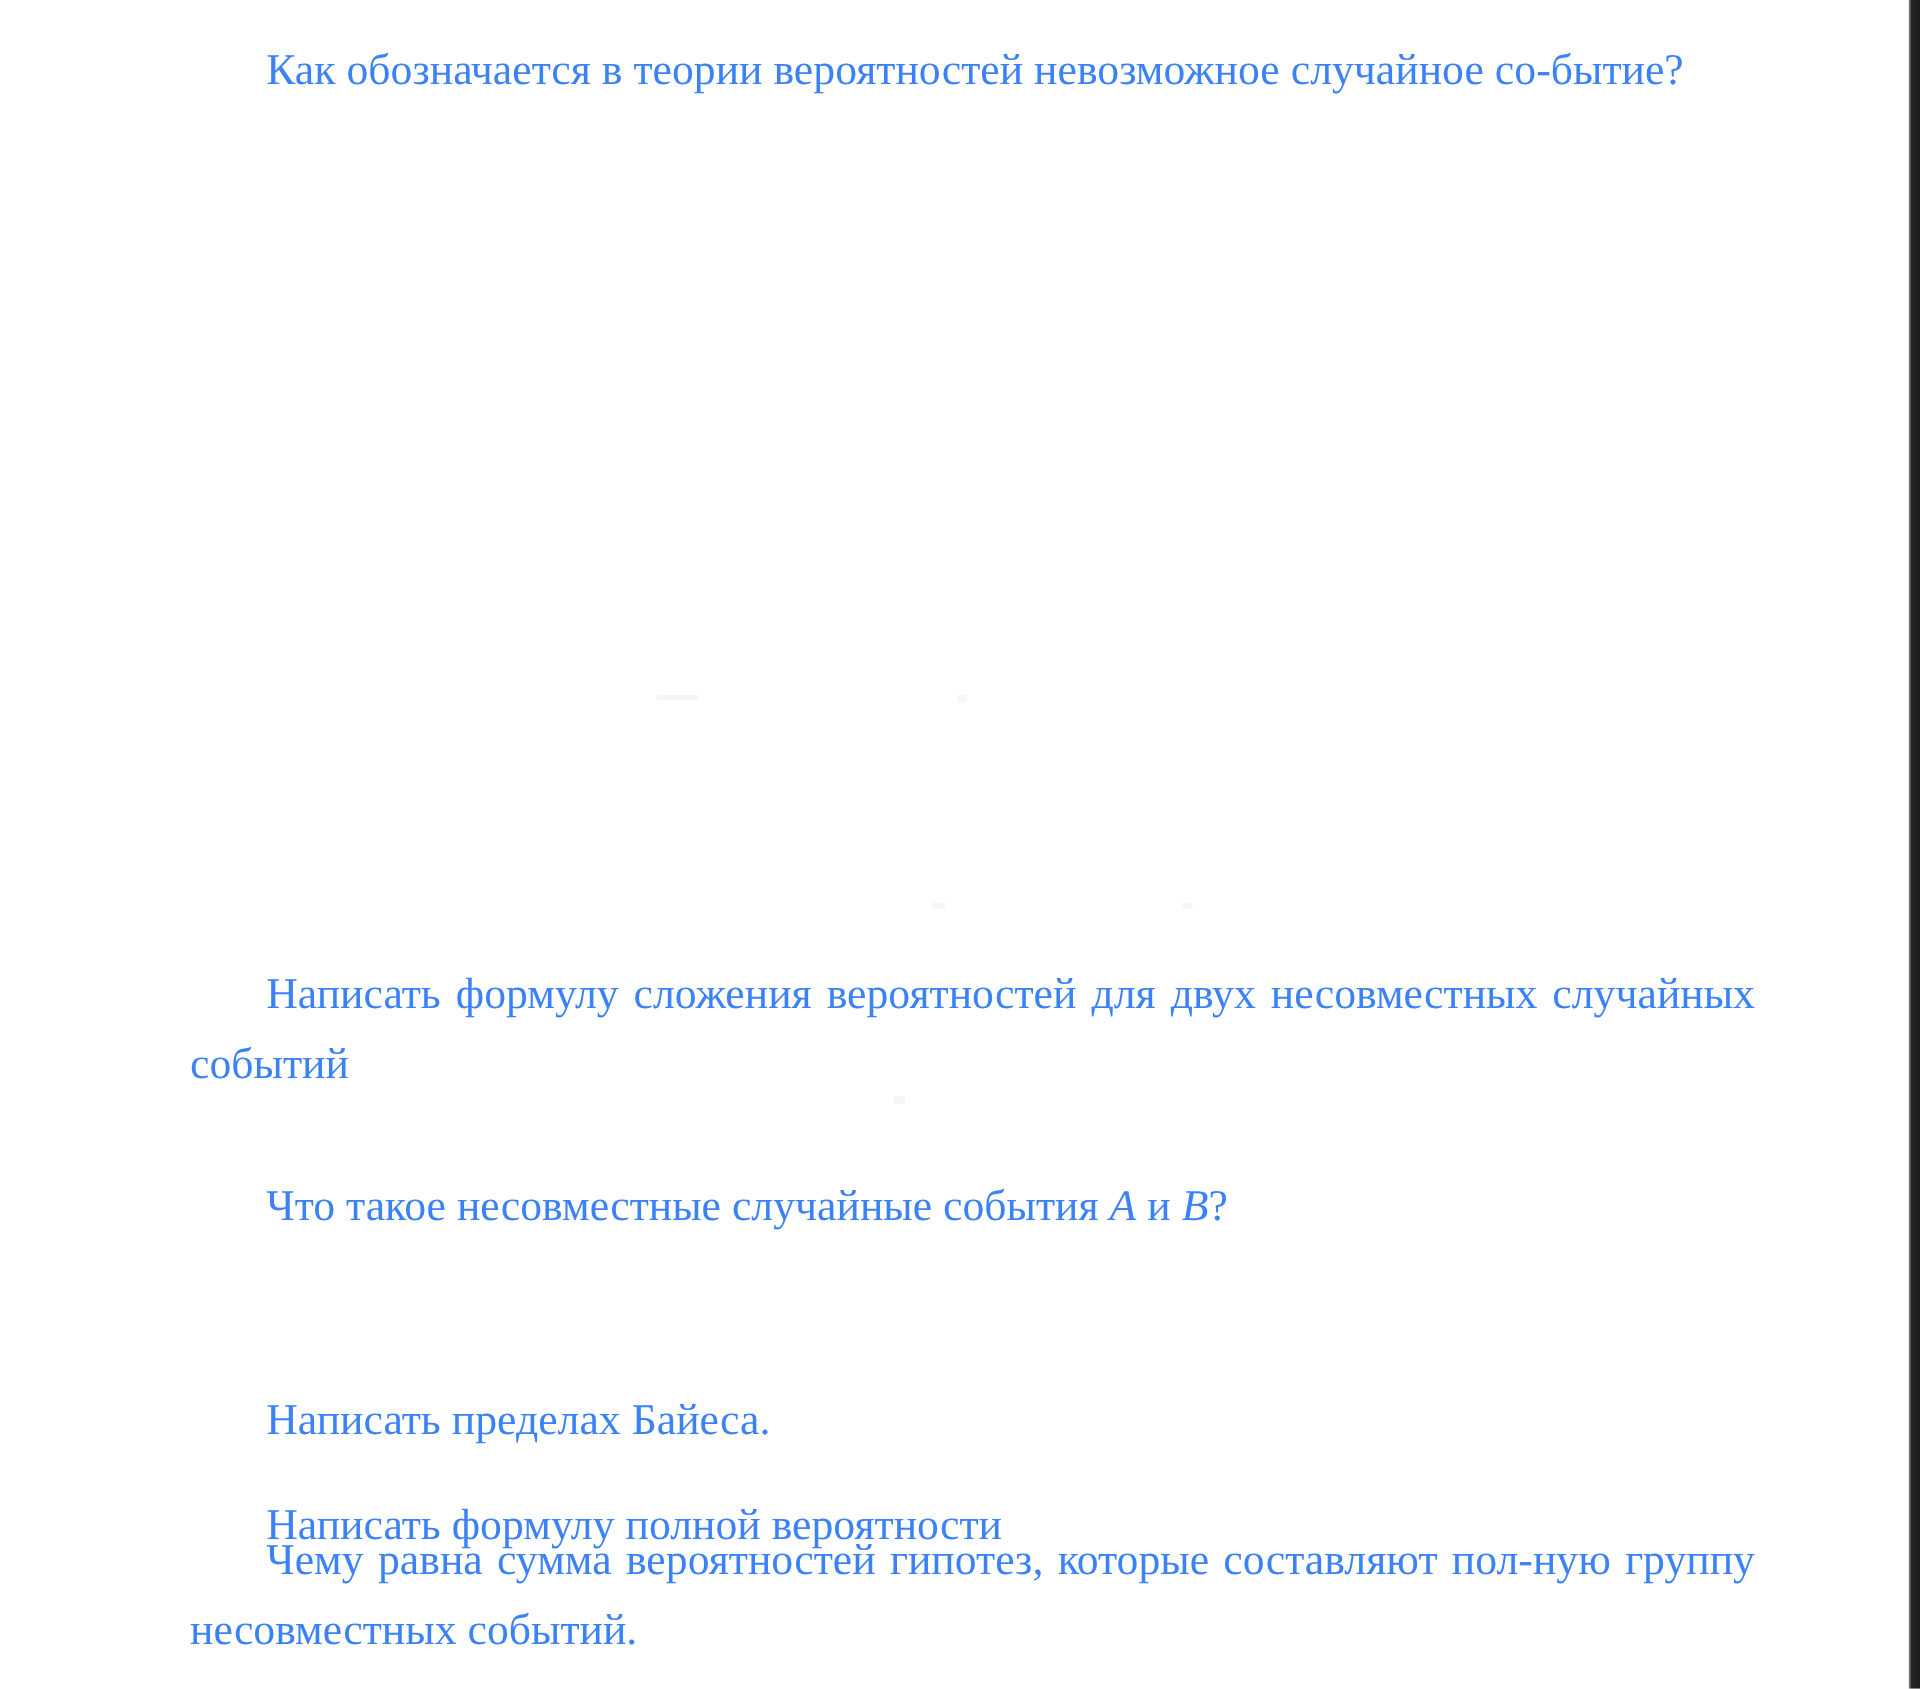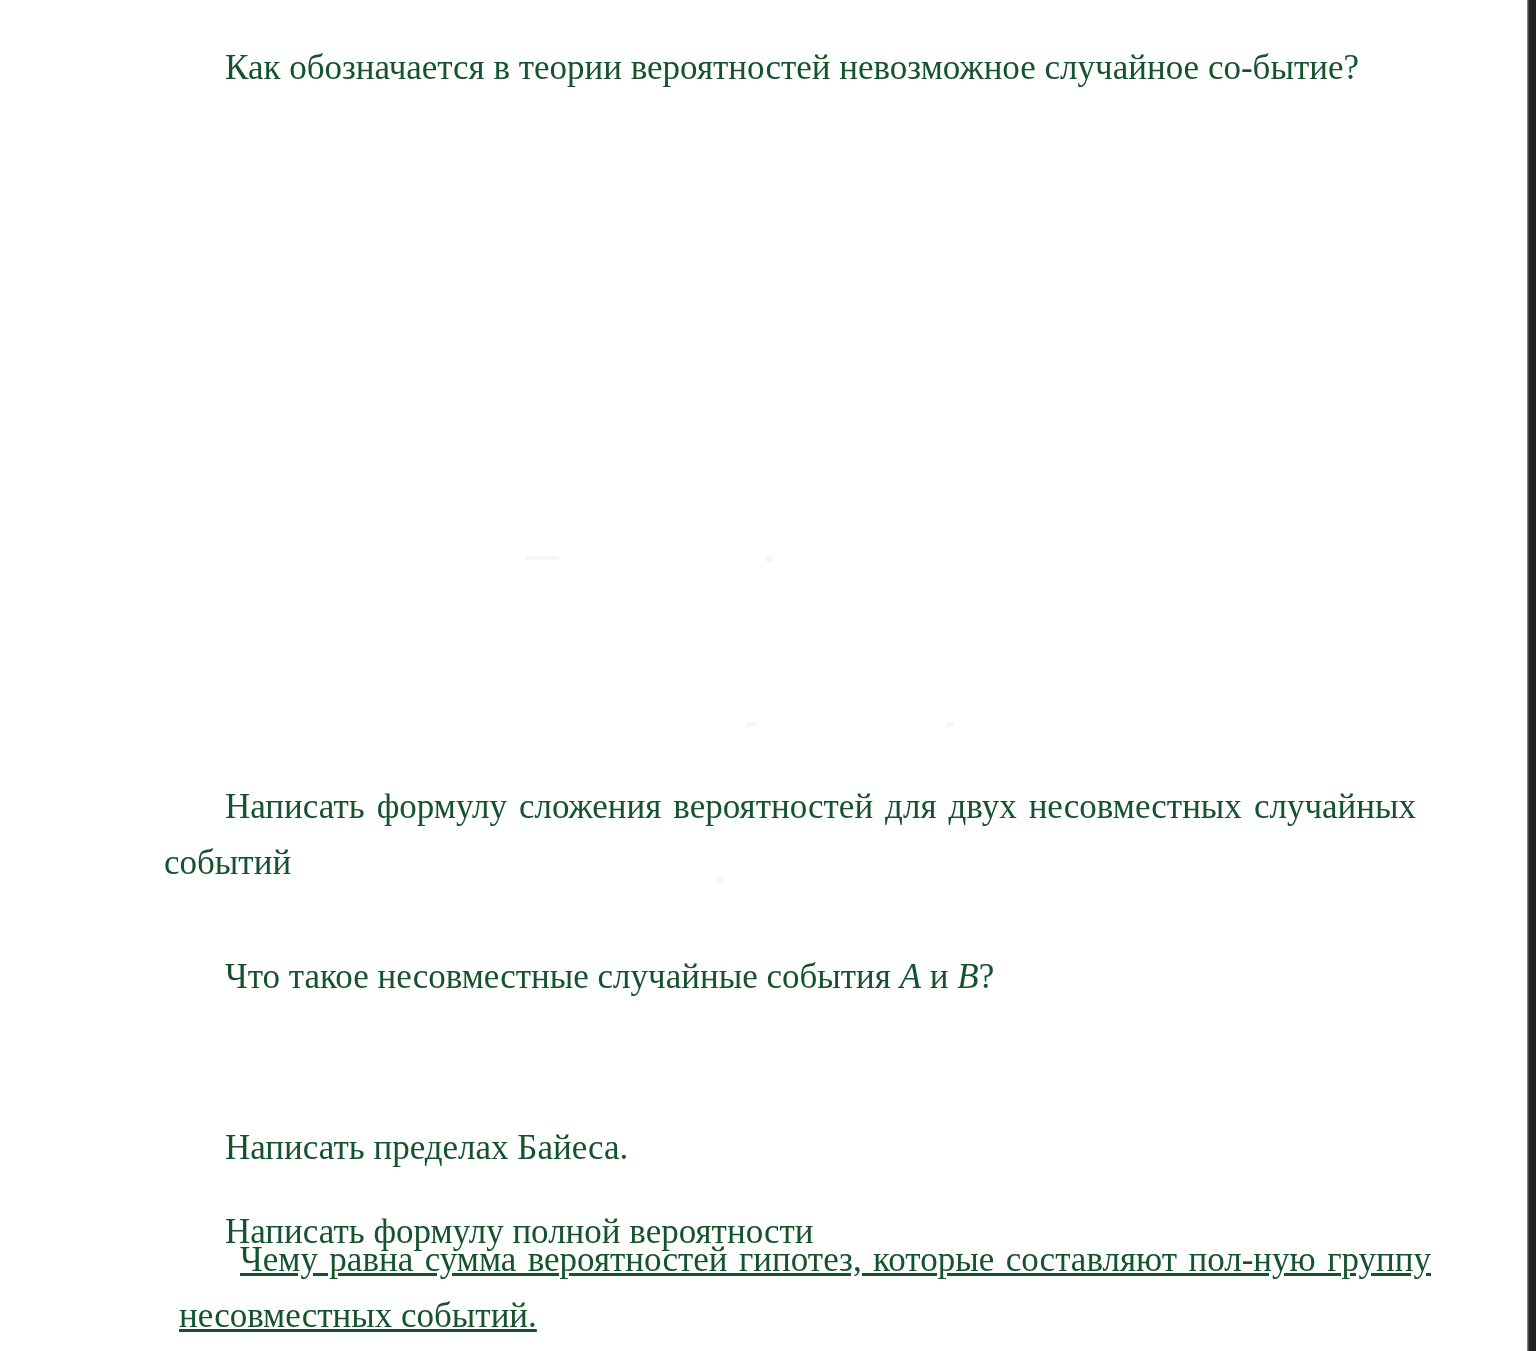--- a/index.html
+++ b/index.html
@@ -41,38 +41,38 @@
     left: 152px;
     top: 0;
     width: 1252px;   
     height: 1351px;
   }
 
   .q {
     text-align: justify;
     text-justify: inter-word;
     hyphens: manual;
-    color: #14532d;
+    color: #3b82f6;
     font-size: 35px;
     line-height: 56px;
     text-indent: 61px;
-    margin: 12px;
+    margin: 0;
     -webkit-font-smoothing: antialiased;
   }
 
   
   .q.q1 { position: absolute; top: 28px;   left: 0; width: 1252px; }
   .q.q2 { position: absolute; top: 203px;  left: 0; width: 1252px; }
   .q.q3 { position: absolute; top: 378px;  left: 0; width: 1252px; }
   .q.q4 { position: absolute; top: 597px;  left: 0; width: 1252px; }
   .q.q5 { position: absolute; top: 767px;  left: 0; width: 1252px; }
   .q.q6 { position: absolute; top: 937px;  left: 0; width: 1252px; text-align: left; }
   .q.q7 { position: absolute; top: 1108px; left: 0; width: 1252px; text-align: left; }
   .q.q8 { position: absolute; top: 1192px; left: 0; width: 1252px; text-align: left; }
-  .q.q9 { position: absolute; top: 1220px; left: 15px; width: 1252px; text-decoration: underline; }
+  .q.q9 { position: absolute; top: 1220px; left: 0; width: 1252px; }
 
   
   .mv {
     font-style: italic;
     font-family: "Liberation Serif", "DejaVu Serif", serif;
   }
 
   
   .speckle {
     position: absolute;

